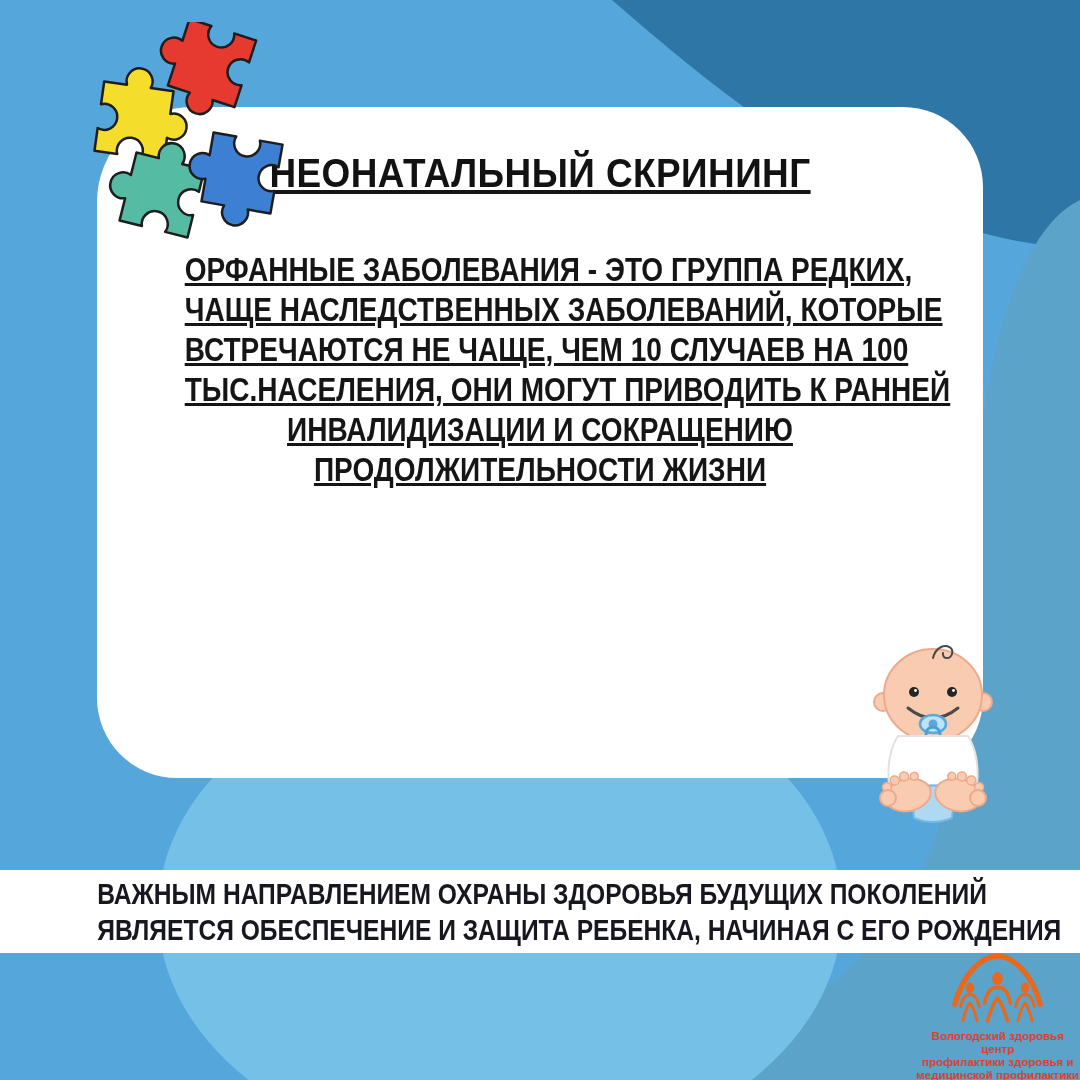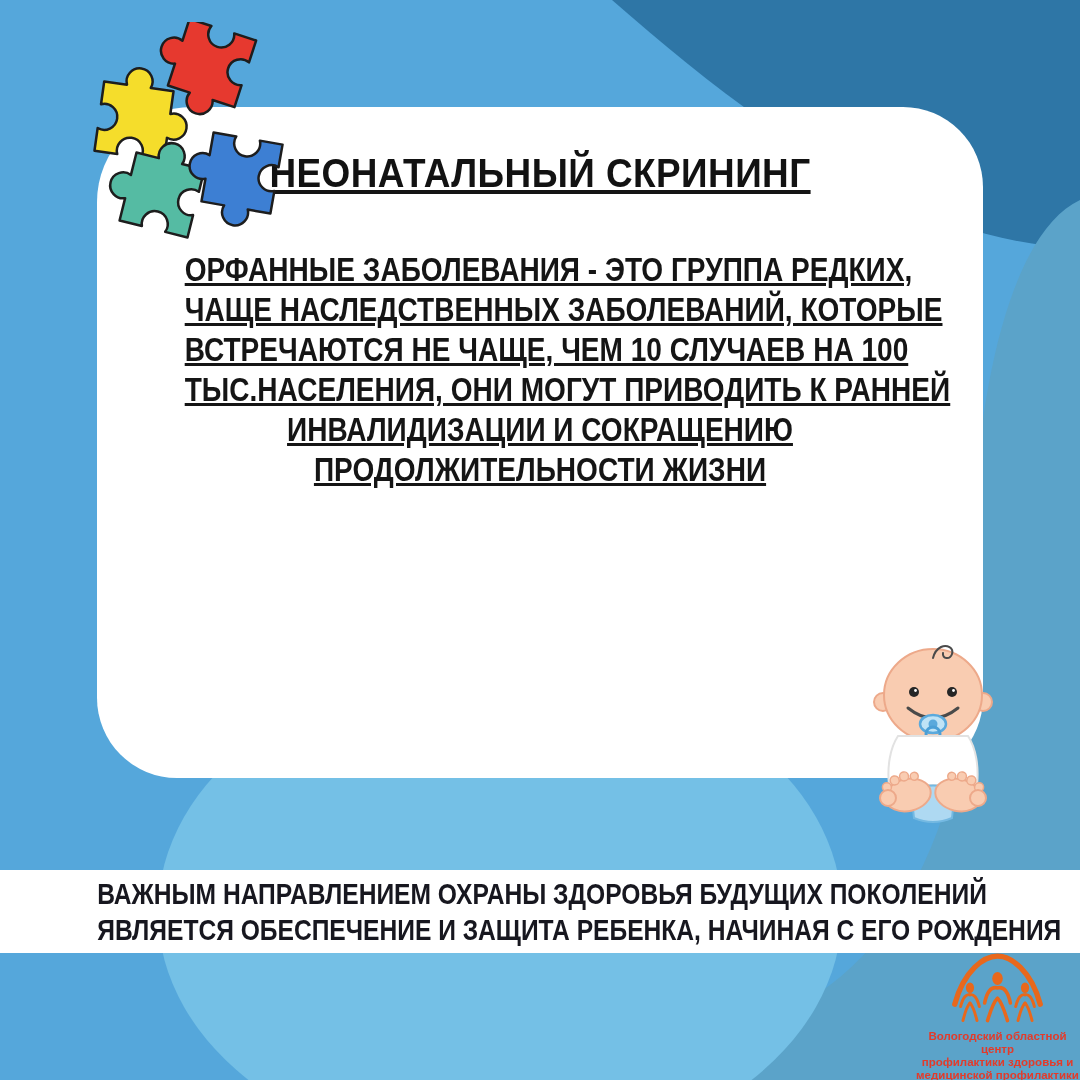--- a/index.html
+++ b/index.html
@@ -126,18 +126,18 @@
       <path d="M50,124 C46,108 42,98 38,94" stroke-width="5"></path>
 
       <ellipse cx="132" cy="68" rx="7" ry="9" fill="#e8681c" stroke="none"></ellipse>
       <path d="M116,100 C120,84 126,78 132,80" stroke-width="5"></path>
       <path d="M148,100 C144,84 138,78 132,80" stroke-width="5"></path>
       <path d="M120,124 C124,108 128,98 132,94" stroke-width="5"></path>
       <path d="M144,124 C140,108 136,98 132,94" stroke-width="5"></path>
     </g>
   </svg>
   <div class="logo-name">
-    <div>Вологодский областной центр</div>
+    <div>Вологодский здоровья центр</div>
     <div>профилактики здоровья и</div>
     <div>медицинской профилактики</div>
   </div>
 
 </div>
 
 </body></html>

